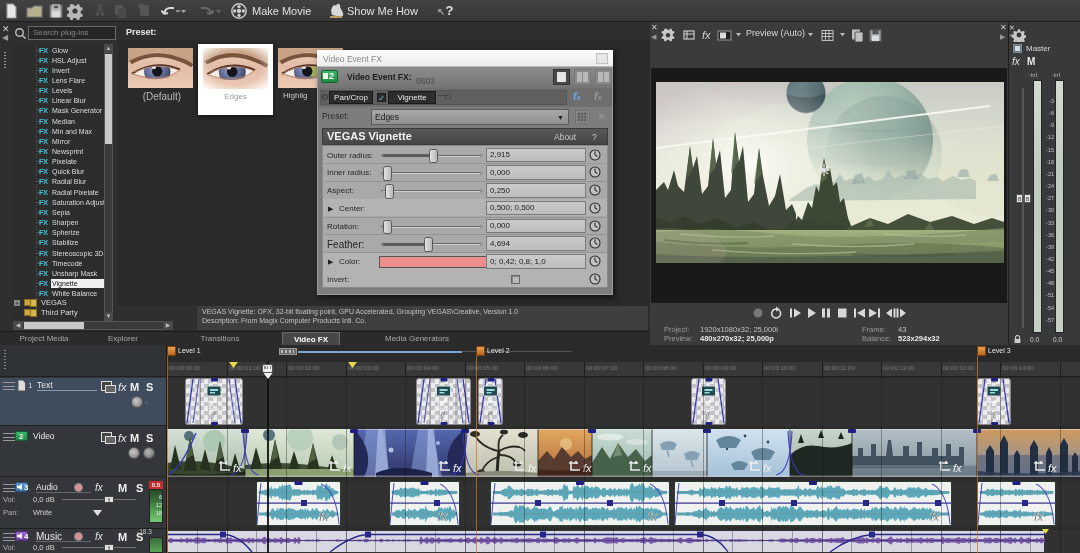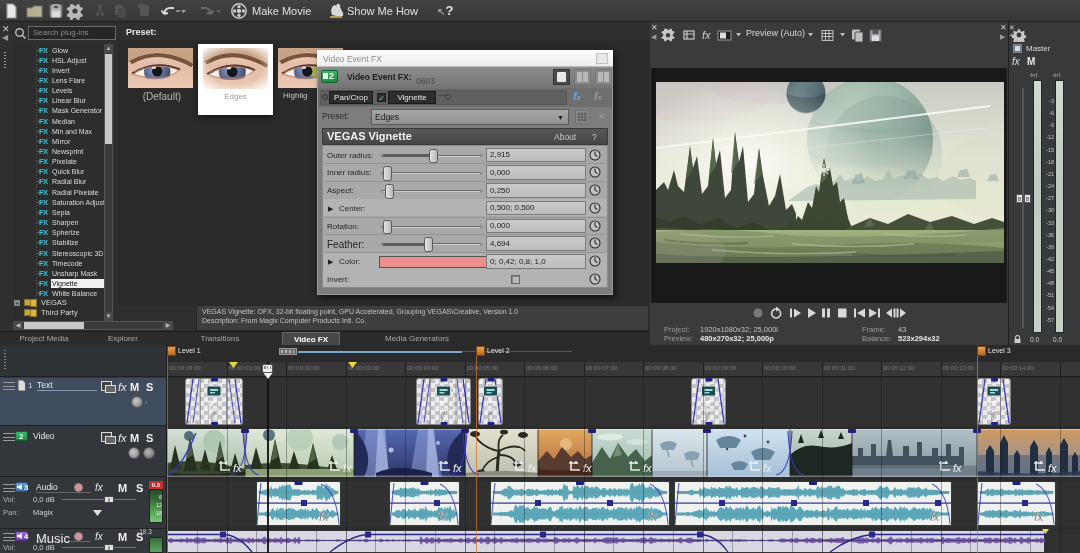--- a/index.html
+++ b/index.html
@@ -697,29 +697,29 @@
     <div style="position:absolute;left:149px;top:481px;width:14px;height:8px;background:#c83030;color:#fff;font-size:6px;text-align:center;line-height:8px;font-weight:bold;">0.5</div>
     <div style="position:absolute;left:149px;top:489px;width:14px;height:34px;background:linear-gradient(#2a4a2a,#3a6a3a 30%,#58a858 70%,#78c878);border:1px solid #222;"></div>
     <div style="position:absolute;left:150px;top:494px;width:12px;height:7px;color:#e8f0e8;font-size:5.5px;text-align:right;">6</div>
     <div style="position:absolute;left:150px;top:502px;width:12px;height:7px;color:#e8f0e8;font-size:5.5px;text-align:right;">12</div>
     <div style="position:absolute;left:150px;top:510px;width:12px;height:7px;color:#e8f0e8;font-size:5.5px;text-align:right;">18</div>
     <div class="t" style="position:absolute;left:3px;top:495px;width:28px;height:9px;color:#b0b0b0;font-size:7.5px;">Vol:</div>
     <div class="t" style="position:absolute;left:33px;top:495px;width:40px;height:9px;color:#d0d0d0;font-size:7.5px;">0,0 dB</div>
     <div style="position:absolute;left:62px;top:499px;width:74px;height:1px;background:#777;"></div>
     <div style="position:absolute;left:104px;top:496px;width:10px;height:7px;background:#e0e0e0;border:1px solid #444;font-size:5px;color:#333;text-align:center;line-height:6px;">||</div>
     <div class="t" style="position:absolute;left:3px;top:508px;width:28px;height:9px;color:#b0b0b0;font-size:7.5px;">Pan:</div>
-    <div class="t" style="position:absolute;left:33px;top:508px;width:40px;height:9px;color:#d0d0d0;font-size:7.5px;">Magix</div>
+    <div class="t" style="position:absolute;left:33px;top:508px;width:40px;height:9px;color:#d0d0d0;font-size:7.5px;">White</div>
     <div style="position:absolute;left:93px;top:510px;width:9px;height:6px;background:#e0e0e0;clip-path:polygon(0 0,100% 0,50% 100%);"></div>
     <div style="position:absolute;left:0px;top:530px;width:166px;height:23px;background:#33363a;"></div>
     <div style="position:absolute;left:3px;top:533px;width:12px;height:8px;border-top:1.5px solid #999;border-bottom:1.5px solid #999;"></div>
     <div style="position:absolute;left:3px;top:536.5px;width:12px;height:1px;background:#999;"></div>
     <div style="position:absolute;left:15px;top:531px;width:13px;height:10px;background:linear-gradient(#9a6ad0,#7040a8);border:1px solid #502a78;border-radius:2px;"></div>
     <div style="position:absolute;left:17px;top:533px;width:5px;height:6px;background:#fff;clip-path:polygon(0 30%,40% 30%,100% 0,100% 100%,40% 70%,0 70%);"></div>
     <div class="t" style="position:absolute;left:24px;top:532px;width:8px;height:9px;color:#fff;font-size:8px;font-weight:bold;">4</div>
-    <div class="t" style="position:absolute;left:36px;top:531px;width:55px;height:11px;color:#e8e8e8;font-size:13px;border-bottom:1px solid #666;">Music</div>
+    <div class="t" style="position:absolute;left:36px;top:531px;width:55px;height:11px;color:#e8e8e8;font-size:10px;border-bottom:1px solid #666;">Music</div>
     <div style="position:absolute;left:74px;top:532px;width:9px;height:9px;background:#d89098;border-radius:50%;border:1px solid #888;"></div>
     <div class="t" style="position:absolute;left:95px;top:531px;width:14px;height:12px;color:#e8e8e8;font-size:10px;font-style:italic;">fx</div>
     <div class="t" style="position:absolute;left:118px;top:531px;width:13px;height:12px;color:#f0f0f0;font-size:11px;font-weight:bold;">M</div>
     <div class="t" style="position:absolute;left:136px;top:531px;width:13px;height:12px;color:#f0f0f0;font-size:11px;font-weight:bold;">S</div>
     <div class="t" style="position:absolute;left:137px;top:528px;width:28px;height:8px;color:#c8c8c8;font-size:6.5px;">-18.3</div>
     <div style="position:absolute;left:149px;top:537px;width:14px;height:16px;background:linear-gradient(#3a6a3a,#58a858);border:1px solid #222;"></div>
     <div class="t" style="position:absolute;left:3px;top:543px;width:28px;height:9px;color:#b0b0b0;font-size:7.5px;">Vol:</div>
     <div class="t" style="position:absolute;left:33px;top:543px;width:40px;height:9px;color:#d0d0d0;font-size:7.5px;">0,0 dB</div>
     <div style="position:absolute;left:62px;top:547px;width:74px;height:1px;background:#777;"></div>
     <div style="position:absolute;left:104px;top:544px;width:10px;height:7px;background:#e0e0e0;border:1px solid #444;font-size:5px;color:#333;text-align:center;line-height:6px;">||</div>

